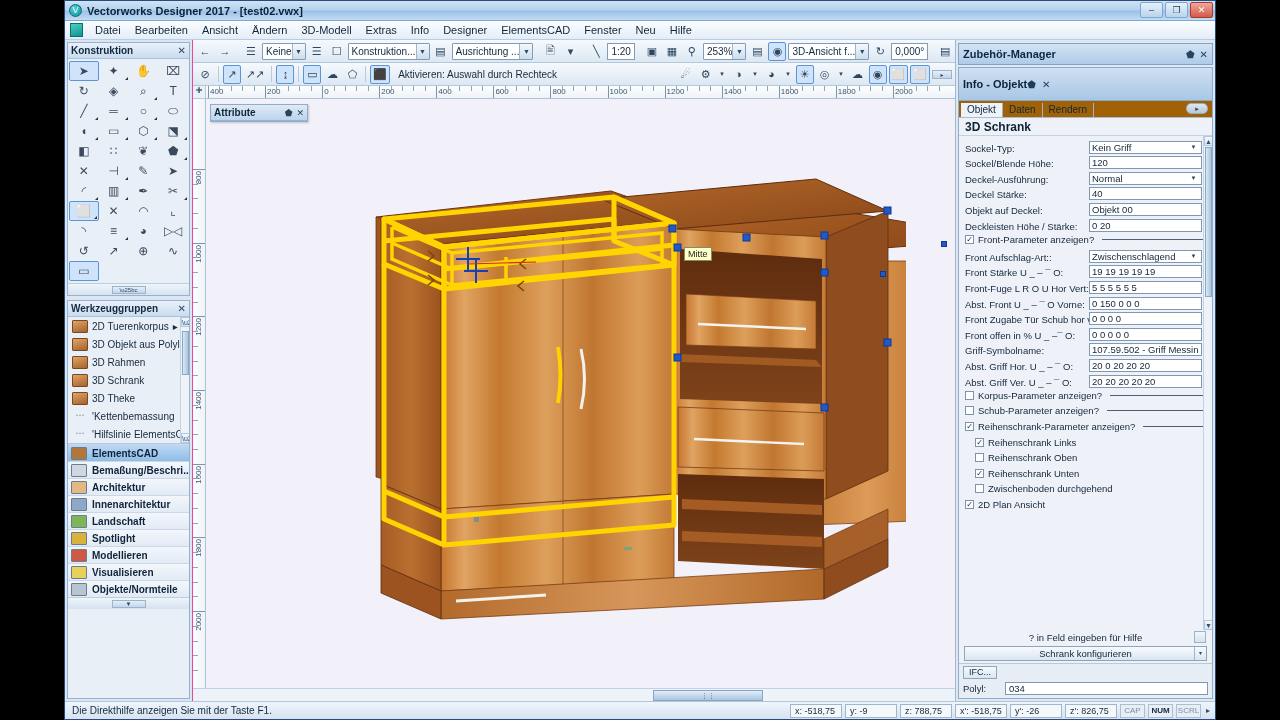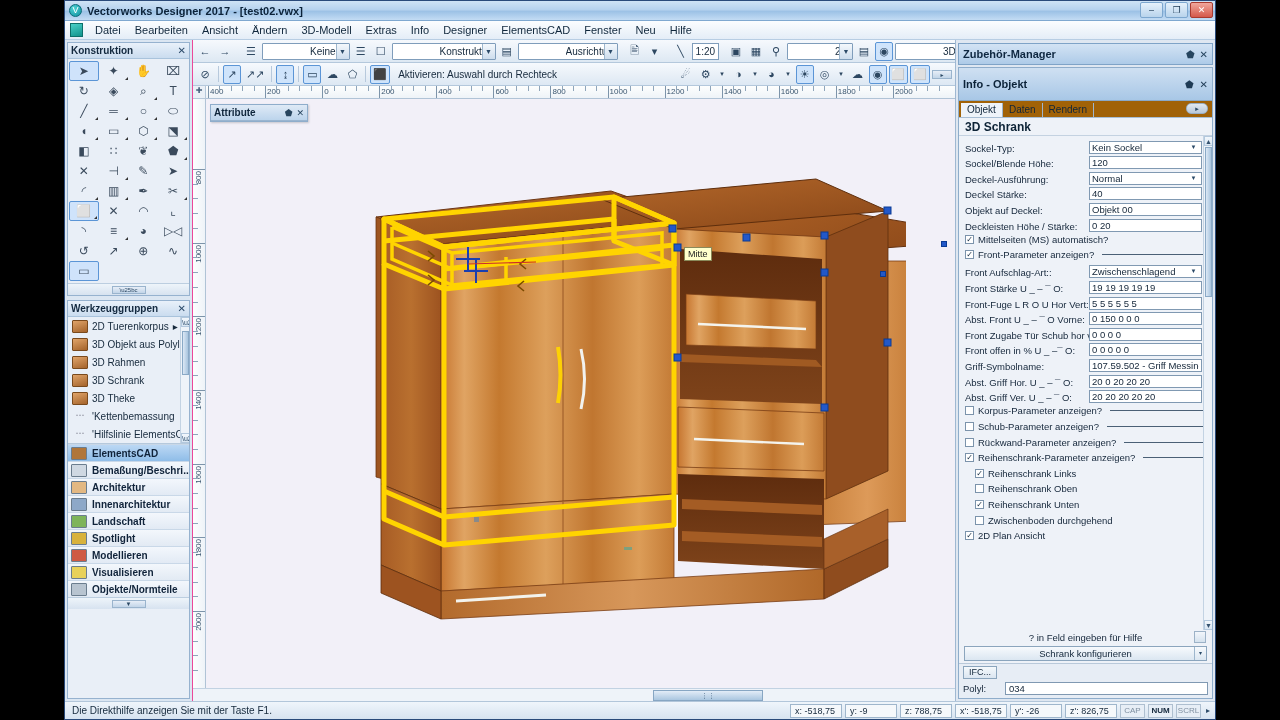--- a/index.html
+++ b/index.html
@@ -138,21 +138,21 @@
     display: flex; align-items: center; justify-content: center;
     font-size: 11px; color: #2d4761; border: 1px solid transparent; border-radius: 2px;
   }
   .tbtn.act { background: #cfe4fb; border-color: #5b95d6; }
   .tsep { width: 1px; height: 16px; background: #b7c9dc; margin: 0 2px; }
   .combo {
     height: 17px; display: flex; align-items: center;
     background: #fff; border: 1px solid #7f9dbb; border-radius: 1px;
     font-size: 10px; color: #15293c; padding-left: 3px; white-space: nowrap;
   }
-  .combo .cval { flex: 1 1 auto; overflow: hidden; margin-left: 44px; }
+  .combo .cval { flex: 1 1 auto; overflow: hidden; }
   .combo .carr {
     width: 13px; flex: 0 0 13px; height: 15px;
     background: linear-gradient(180deg,#f4f8fc,#cddded);
     border-left: 1px solid #9db6cd;
     font-size: 7px; text-align: center; line-height: 15px; color: #2b4a68;
   }
   .txtfield {
     height: 17px; background:#fff; border:1px solid #7f9dbb;
     font-size:10px; color:#15293c; padding: 0 3px; line-height:15px; white-space:nowrap;
   }
@@ -228,21 +228,21 @@
     display: flex; align-items: center; justify-content: space-between; padding: 0 4px;
   }
   .zubehor .zt { font-size: 11px; font-weight: bold; color: #0e2740; }
   .zubehor .zb { font-size: 10px; color: #26455f; display:flex; gap:5px; }
 
   .infopal { flex: 1 1 auto; margin: 2px; background: #eef2f8;
     border: 1px solid #8fadcb; display: flex; flex-direction: column; min-height:0; }
   .infohead {
     height: 17px; flex: 0 0 17px;
     background: linear-gradient(180deg,#cfe0f2,#a8c7e6);
-    display: flex; align-items: center; justify-content: space-between; padding: 16px 4px;
+    display: flex; align-items: center; justify-content: flex-start; padding: 16px 4px;
     border-bottom: 1px solid #8aa9c8;
   }
   .infohead .it { font-size: 11px; font-weight: bold; color: #0b2238; }
   .infohead .ib { font-size: 10px; color: #1f3b55; display:flex; gap:6px; }
   .tabsrow { height: 17px; flex: 0 0 17px; display: flex; align-items: flex-end;
     background: #a16207; border-bottom: 1px solid #a8bed4; padding-left: 2px; position: relative;}
   .tab { font-size: 10px; color: #10253a; padding: 1px 6px 2px 6px; border-right: 1px solid #9fb6cd; }
   .tab.active { background: #eef3f9; font-weight: normal; }
   .tabsrow .pill { position:absolute; right:4px; top:2px; width:22px;height:11px;
     background: linear-gradient(180deg,#e0e8f1,#b8c8d8); border:1px solid #9aaec2;border-radius:5px;
@@ -943,21 +943,21 @@
 
         <div class="fields" id="fields-area">
           <div class="fieldscroll">
             <div class="arr" style="top:0">▲</div>
             <div class="thumb"></div>
             <div class="arr" style="bottom:0">▼</div>
           </div>
         <div class="frow">
               <div class="flabel">Sockel-Typ:</div>
               <div class="fctl">
-                <span class="fval">Kein Sockel</span>
+                <span class="fval">Kein Griff</span>
                 <span class="farr">▼</span>
               </div>
             </div>
             <div class="frow">
               <div class="flabel">Sockel/Blende Höhe:</div>
               <div class="fctl">
                 <span class="fval">120</span>
               </div>
             </div>
             <div class="frow">
@@ -977,24 +977,20 @@
               <div class="flabel">Objekt auf Deckel:</div>
               <div class="fctl">
                 <span class="fval">Objekt 00</span>
               </div>
             </div>
             <div class="frow">
               <div class="flabel">Deckleisten Höhe / Stärke:</div>
               <div class="fctl">
                 <span class="fval">0 20</span>
               </div>
-            </div>
-            <div class="crow">
-              <div class="cbox ck"></div>
-              <span class="clabel">Mittelseiten (MS) automatisch?</span>
             </div>
             <div class="crow">
               <div class="cbox ck"></div>
               <span class="clabel">Front-Parameter anzeigen?</span>
               <span class="cline"></span>
             </div>
             <div class="frow">
               <div class="flabel">Front Aufschlag-Art::</div>
               <div class="fctl">
                 <span class="fval">Zwischenschlagend</span>
@@ -1050,25 +1046,20 @@
               </div>
             </div>
             <div class="crow">
               <div class="cbox"></div>
               <span class="clabel">Korpus-Parameter anzeigen?</span>
               <span class="cline"></span>
             </div>
             <div class="crow">
               <div class="cbox"></div>
               <span class="clabel">Schub-Parameter anzeigen?</span>
-              <span class="cline"></span>
-            </div>
-            <div class="crow">
-              <div class="cbox"></div>
-              <span class="clabel">Rückwand-Parameter anzeigen?</span>
               <span class="cline"></span>
             </div>
             <div class="crow">
               <div class="cbox ck"></div>
               <span class="clabel">Reihenschrank-Parameter anzeigen?</span>
               <span class="cline"></span>
             </div>
             <div class="crow indent">
               <div class="cbox ck"></div>
               <span class="clabel">Reihenschrank Links</span>

